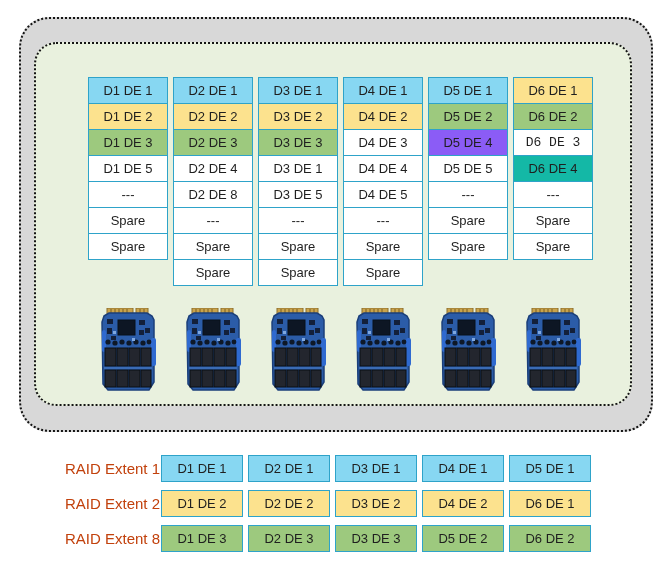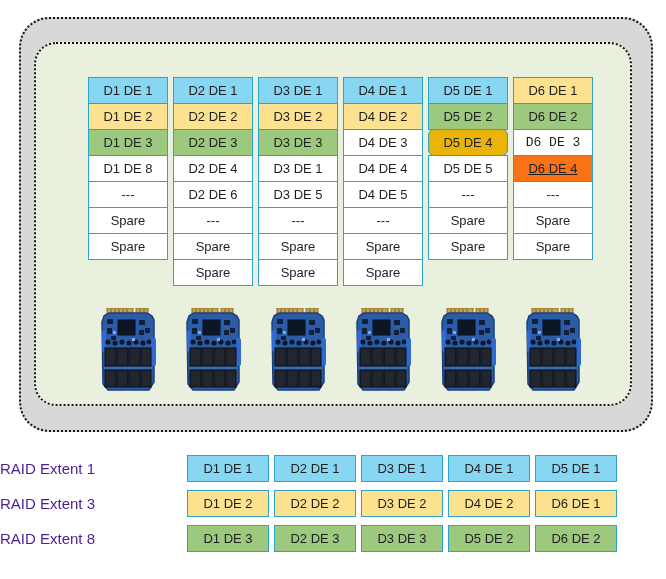--- a/index.html
+++ b/index.html
@@ -77,24 +77,24 @@
     display: flex;
     flex-direction: column;
     gap: 8px;
   }
   .raid-row {
     display: flex;
     align-items: center;
   }
   .raid-label {
     width: 160px;
-    text-align: left;
-    padding-right: 27px;
+    text-align: right;
+    padding-right: 1px;
     font-size: 15px;
-    color: #4c1d95;
+    color: #c2410c;
     white-space: nowrap;
   }
   .raid-cells {
     display: flex;
     gap: 5px;
   }
   .raid-cell {
     width: 82px;
     height: 27px;
   }
@@ -104,31 +104,31 @@
 
 <div id="canvas">
 
   <div class="outer-box">
     <div class="inner-box">
       <div class="pool-grid">
           <div class="pool-column">
             <div class="cell" style="background: rgb(135, 215, 242);">D1 DE 1</div>
             <div class="cell" style="background: rgb(252, 226, 142);">D1 DE 2</div>
             <div class="cell" style="background: rgb(157, 201, 126);">D1 DE 3</div>
-            <div class="cell" style="background: rgb(255, 255, 255);">D1 DE 8</div>
+            <div class="cell" style="background: rgb(255, 255, 255);">D1 DE 5</div>
             <div class="cell" style="background: rgb(255, 255, 255);">---</div>
             <div class="cell" style="background: rgb(255, 255, 255);">Spare</div>
             <div class="cell" style="background: rgb(255, 255, 255);">Spare</div>
           </div>
           <div class="pool-column">
             <div class="cell" style="background: rgb(135, 215, 242);">D2 DE 1</div>
             <div class="cell" style="background: rgb(252, 226, 142);">D2 DE 2</div>
             <div class="cell" style="background: rgb(157, 201, 126);">D2 DE 3</div>
             <div class="cell" style="background: rgb(255, 255, 255);">D2 DE 4</div>
-            <div class="cell" style="background: rgb(255, 255, 255);">D2 DE 6</div>
+            <div class="cell" style="background: rgb(255, 255, 255);">D2 DE 8</div>
             <div class="cell" style="background: rgb(255, 255, 255);">---</div>
             <div class="cell" style="background: rgb(255, 255, 255);">Spare</div>
             <div class="cell" style="background: rgb(255, 255, 255);">Spare</div>
           </div>
           <div class="pool-column">
             <div class="cell" style="background: rgb(135, 215, 242);">D3 DE 1</div>
             <div class="cell" style="background: rgb(252, 226, 142);">D3 DE 2</div>
             <div class="cell" style="background: rgb(157, 201, 126);">D3 DE 3</div>
             <div class="cell" style="background: rgb(255, 255, 255);">D3 DE 1</div>
             <div class="cell" style="background: rgb(255, 255, 255);">D3 DE 5</div>
@@ -142,31 +142,31 @@
             <div class="cell" style="background: rgb(255, 255, 255); text-align: center;">D4 DE 3</div>
             <div class="cell" style="background: rgb(255, 255, 255);">D4 DE 4</div>
             <div class="cell" style="background: rgb(255, 255, 255);">D4 DE 5</div>
             <div class="cell" style="background: rgb(255, 255, 255);">---</div>
             <div class="cell" style="background: rgb(255, 255, 255);">Spare</div>
             <div class="cell" style="background: rgb(255, 255, 255);">Spare</div>
           </div>
           <div class="pool-column">
             <div class="cell" style="background: rgb(135, 215, 242);">D5 DE 1</div>
             <div class="cell" style="background: rgb(157, 201, 126);">D5 DE 2</div>
-            <div class="cell" style="background: #eab308; border-radius: 6px;">D5 DE 4</div>
+            <div class="cell" style="background: #8b5cf6;">D5 DE 4</div>
             <div class="cell" style="background: rgb(255, 255, 255);">D5 DE 5</div>
             <div class="cell" style="background: rgb(255, 255, 255);">---</div>
             <div class="cell" style="background: rgb(255, 255, 255);">Spare</div>
             <div class="cell" style="background: rgb(255, 255, 255);">Spare</div>
           </div>
           <div class="pool-column">
             <div class="cell" style="background: rgb(252, 226, 142);">D6 DE 1</div>
             <div class="cell" style="background: rgb(157, 201, 126);">D6 DE 2</div>
             <div class="cell" style="background: rgb(255, 255, 255); font-family: Liberation Mono, monospace;">D6 DE 3</div>
-            <div class="cell" style="background: #f97316; text-decoration: underline;">D6 DE 4</div>
+            <div class="cell" style="background: #14b8a6;">D6 DE 4</div>
             <div class="cell" style="background: rgb(255, 255, 255);">---</div>
             <div class="cell" style="background: rgb(255, 255, 255);">Spare</div>
             <div class="cell" style="background: rgb(255, 255, 255);">Spare</div>
           </div>
         </div>
       <div class="drives-row">
           <div class="drive-slot">
   <svg width="58" height="84" viewBox="0 0 58 84">
 
     <rect x="8" y="0" width="26" height="8" fill="#C9A34C" stroke="#8a6d2a" stroke-width="1"></rect>
@@ -517,21 +517,21 @@
         <div class="raid-label">RAID Extent 1</div>
         <div class="raid-cells">
           <div class="cell raid-cell" style="background: rgb(135, 215, 242);">D1 DE 1</div>
           <div class="cell raid-cell" style="background: rgb(135, 215, 242);">D2 DE 1</div>
           <div class="cell raid-cell" style="background: rgb(135, 215, 242);">D3 DE 1</div>
           <div class="cell raid-cell" style="background: rgb(135, 215, 242);">D4 DE 1</div>
           <div class="cell raid-cell" style="background: rgb(135, 215, 242);">D5 DE 1</div>
         </div>
       </div>
       <div class="raid-row">
-        <div class="raid-label">RAID Extent 3</div>
+        <div class="raid-label">RAID Extent 2</div>
         <div class="raid-cells">
           <div class="cell raid-cell" style="background: rgb(252, 226, 142);">D1 DE 2</div>
           <div class="cell raid-cell" style="background: rgb(252, 226, 142);">D2 DE 2</div>
           <div class="cell raid-cell" style="background: rgb(252, 226, 142);">D3 DE 2</div>
           <div class="cell raid-cell" style="background: rgb(252, 226, 142);">D4 DE 2</div>
           <div class="cell raid-cell" style="background: rgb(252, 226, 142);">D6 DE 1</div>
         </div>
       </div>
       <div class="raid-row">
         <div class="raid-label">RAID Extent 8</div>

